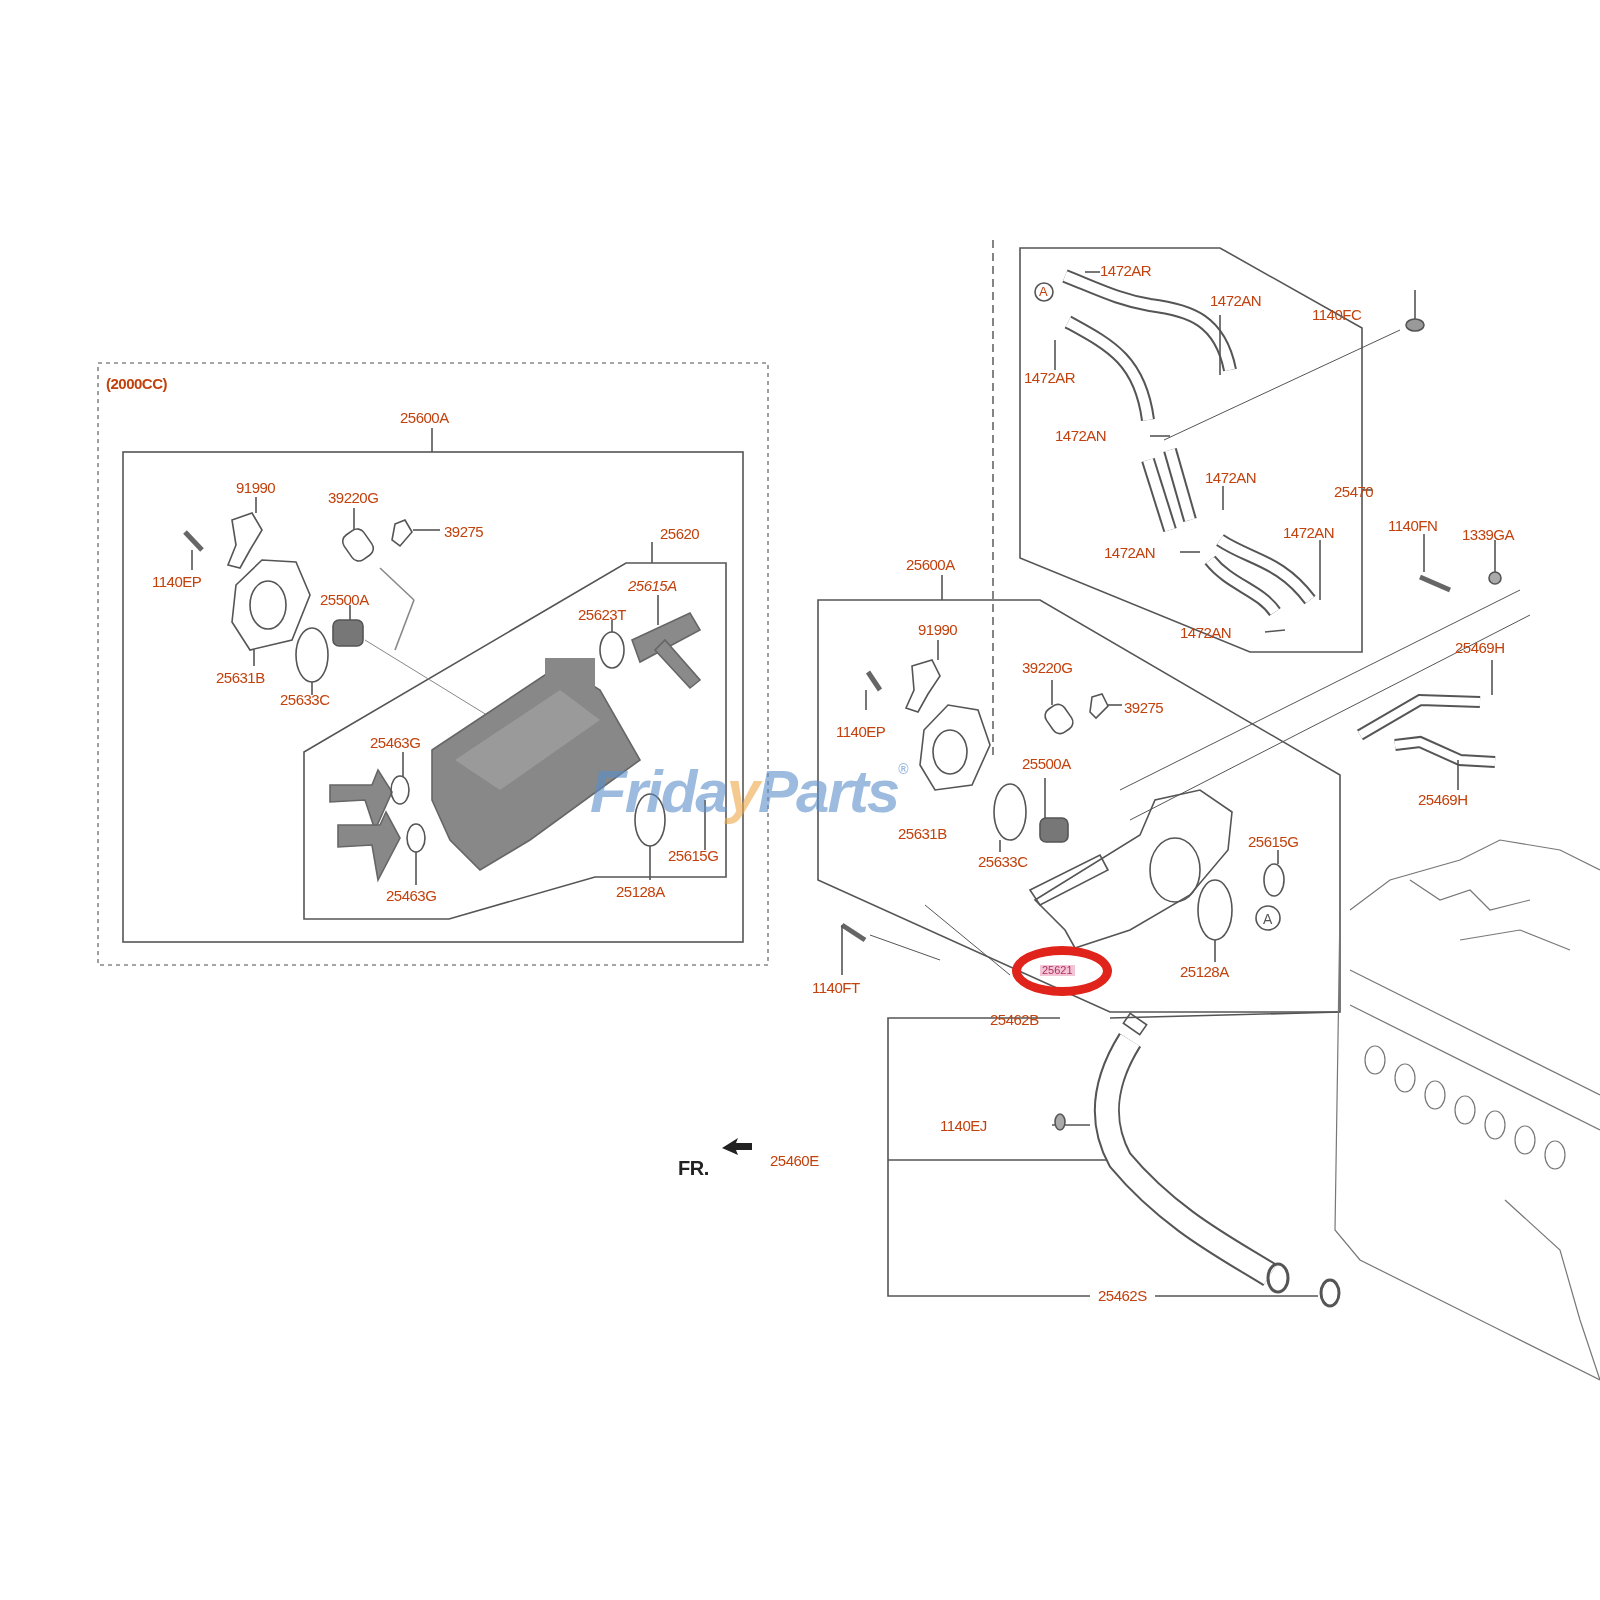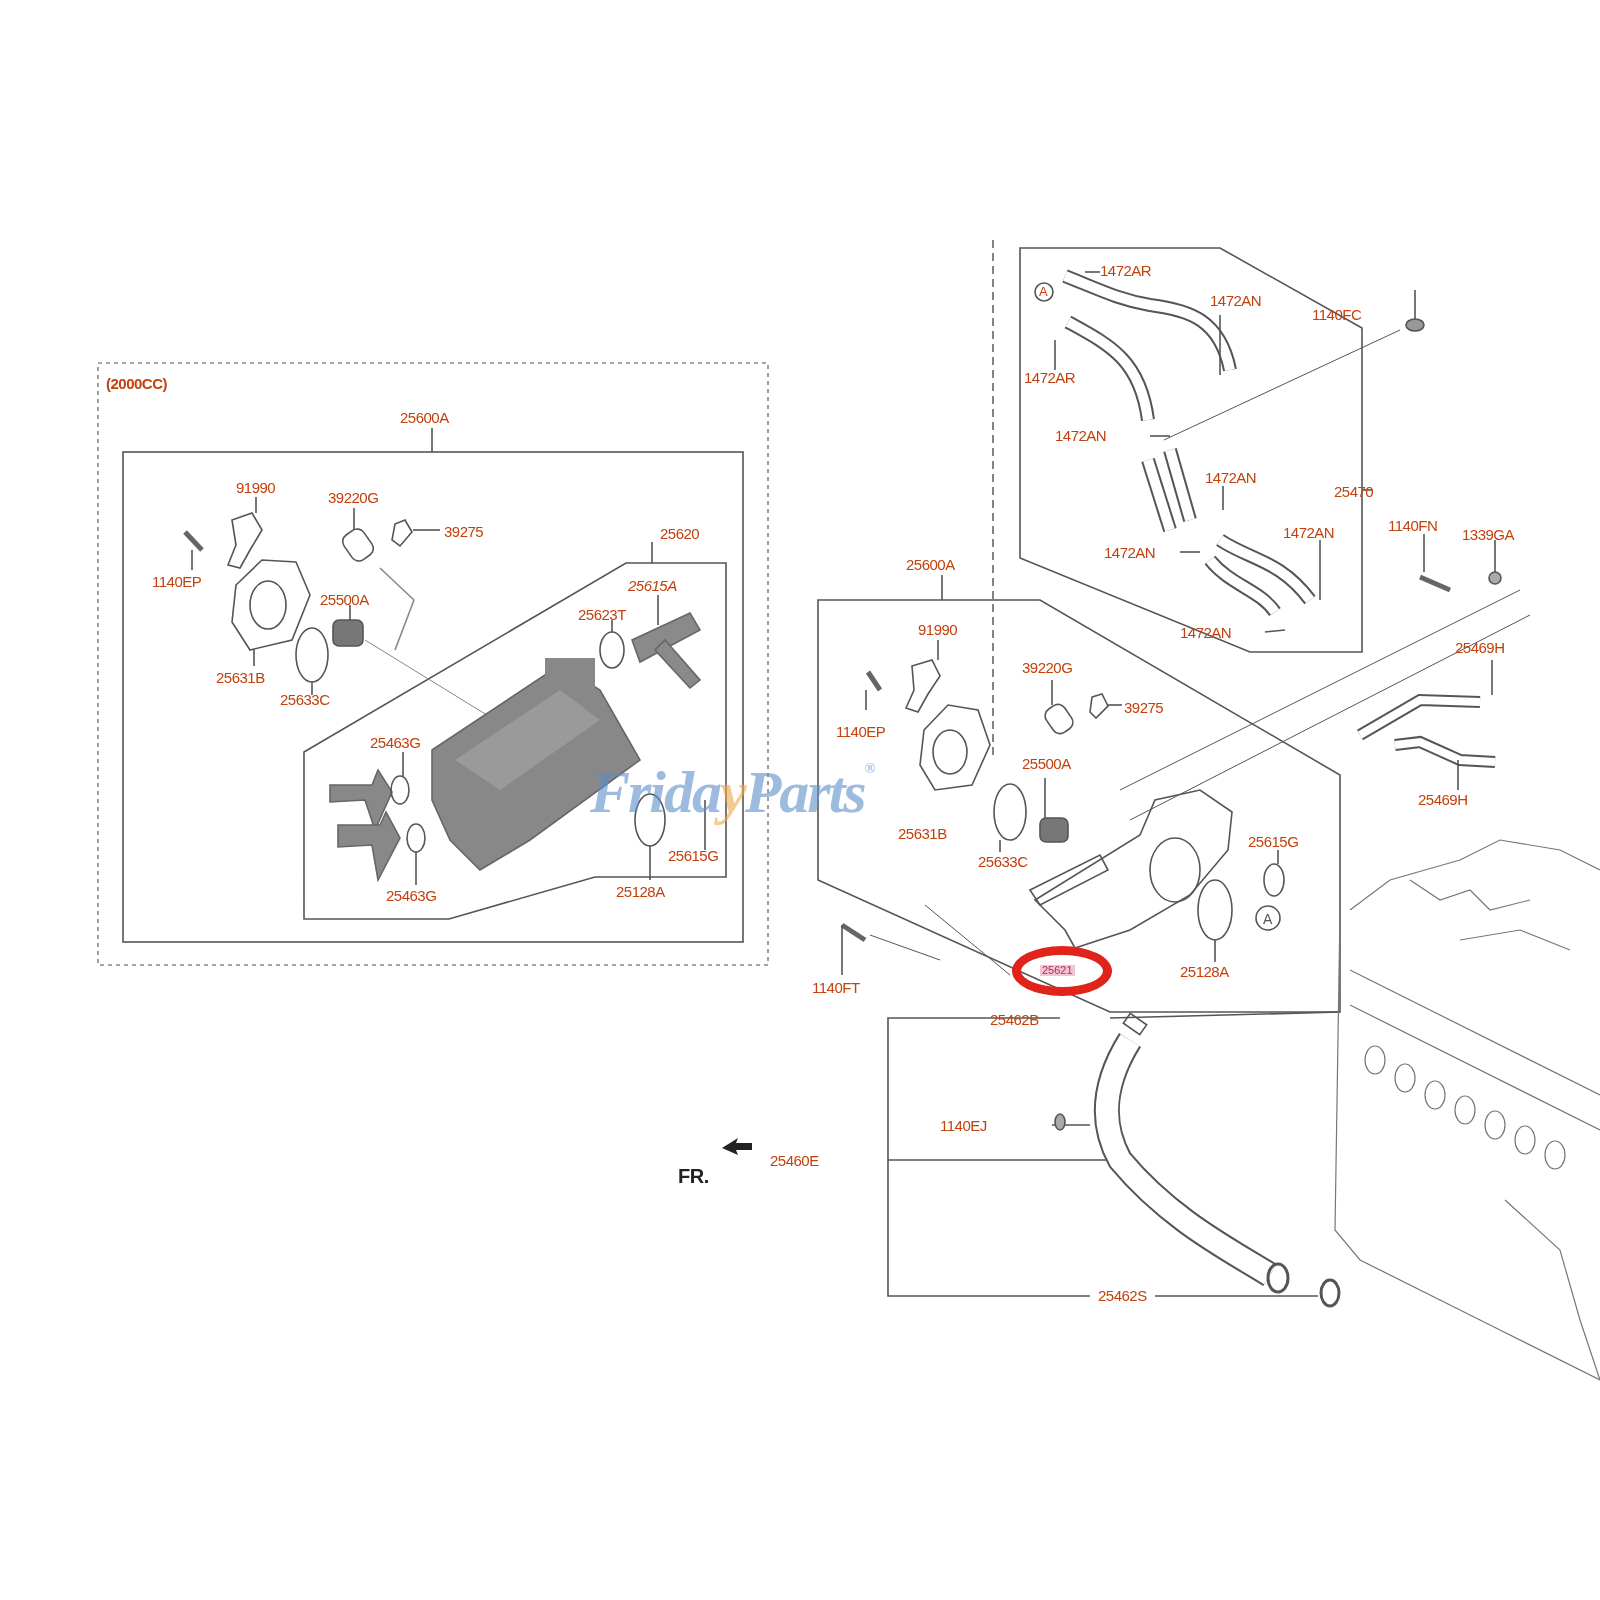--- a/index.html
+++ b/index.html
@@ -2,21 +2,21 @@
 <html><head>
   <meta charset="utf-8">
   <style>
     html, body { margin: 0; padding: 0; background: #ffffff; }
     body { width: 1600px; height: 1600px; position: relative; overflow: hidden;
            font-family: "Liberation Sans", sans-serif; }
     #canvas { position: absolute; left: 0; top: 0; width: 1600px; height: 1600px; }
     .lbl { position: absolute; font-family: "Liberation Sans", sans-serif; font-size: 15px;
            color: #c2410c; letter-spacing: -0.5px; white-space: nowrap; line-height: 1; }
     .lbl.big { font-size: 20px; font-weight: bold; color: #222; }
-    .watermark { position: absolute; left: 590px; top: 762px; font-family: Liberation Serif, serif;
+    .watermark { position: absolute; left: 590px; top: 762px; font-family: Liberation Sans, sans-serif;
                  font-weight: bold; font-style: italic; font-size: 60px; letter-spacing: -2px;
                  opacity: 0.6; white-space: nowrap; line-height: 1; }
     .wm-blue { color: #5b8fca; }
     .wm-orange { color: #f0a848; }
     .wm-reg { font-size: 14px; vertical-align: top; color: #5b8fca; font-style: normal; }
     .highlight { position: absolute; left: 1012px; top: 946px; width: 100px; height: 50px;
                  border: 9px solid #e0241b; border-radius: 50%; box-sizing: border-box; }
     .hl-text { position: absolute; left: 1040px; top: 965px; font-size: 11px; color: #b03060;
                background: #f3c3d6; padding: 0 2px; line-height: 1; }
   </style>
@@ -246,20 +246,20 @@
 <div class="lbl" style="left:898px;top:826px;">25631B</div>
 <div class="lbl" style="left:978px;top:854px;">25633C</div>
 <div class="lbl" style="left:1248px;top:834px;">25615G</div>
 <div class="lbl" style="left:1180px;top:964px;">25128A</div>
 <div class="lbl" style="left:812px;top:980px;">1140FT</div>
 
 <div class="lbl" style="left:990px;top:1012px;">25462B</div>
 <div class="lbl" style="left:940px;top:1118px;">1140EJ</div>
 <div class="lbl" style="left:770px;top:1153px;">25460E</div>
 <div class="lbl" style="left:1098px;top:1288px;">25462S</div>
-<div class="lbl big" style="left:678px;top:1158px;margin-top:8px;">FR.</div>
+<div class="lbl big" style="left:678px;top:1158px;">FR.</div>
 
 <div class="highlight"></div>
 <div class="hl-text">25621</div>
 
 <div class="watermark">
   <span class="wm-blue">Frida</span><span class="wm-orange">y</span><span class="wm-blue">Parts</span><span class="wm-reg">®</span>
 </div>
 
 </body></html>

